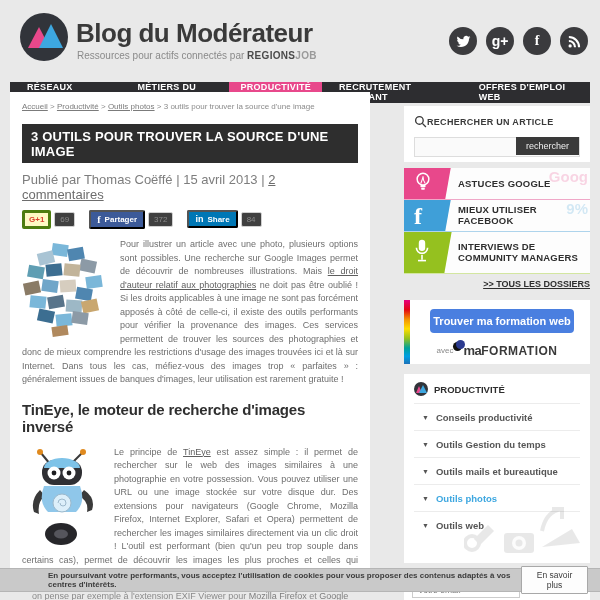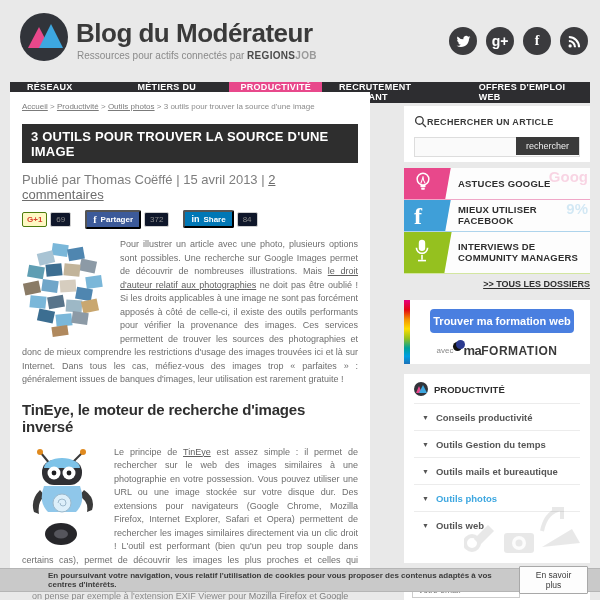--- a/index.html
+++ b/index.html
@@ -29,22 +29,22 @@
   .nav-item.active { background:#e8488b; margin-left:6px; }
   
   .main { position:absolute; top:92px; left:10px; width:360px; height:500px; background:#ffffff; padding:10px 12px 0 12px; }
   .breadcrumb { font-size:8px; color:#8b8b8b; }
   .breadcrumb a { color:#7b7b7b; text-decoration:underline; cursor:pointer; }
   .title-bar { display:inline-block; margin-top:13px; background:#2e2e2e; color:#fff; font-size:13px; font-weight:bold; padding:5px 9px 4px 9px; letter-spacing:0.2px; }
   .byline { margin-top:9px; font-size:13px; color:#7d7d7d; }
   .byline a { color:#6d6d6d; text-decoration:underline; cursor:pointer; }
   .share-row { margin-top:9px; display:flex; align-items:center; gap:14px; height:16px; }
   .share-g { display:flex; align-items:center; }
-  .gplus-btn { border:1px solid #4d7c0f; background:#fef9c3; color:#d9402f; font-size:8px; font-weight:bold; padding:2px 4px; border-radius:2px; cursor:pointer; }
-  .count-box { border:1px solid #d0d0d0; background:#0f172a; color:#8a8a8a; font-size:8px; padding:2px 5px; border-radius:2px; margin-left:3px; }
+  .gplus-btn { border:3px solid #4d7c0f; background:#fef9c3; color:#d9402f; font-size:8px; font-weight:bold; padding:2px 4px; border-radius:2px; cursor:pointer; }
+  .count-box { border:1px solid #d0d0d0; background:#404040; color:#8a8a8a; font-size:8px; padding:2px 5px; border-radius:2px; margin-left:3px; }
   .fb-btn { display:flex; align-items:center; background:#3c5a99; color:#fff; font-size:8px; font-weight:bold; padding:2px 6px; border-radius:2px; cursor:pointer; }
   .fb-f { font-family:"Liberation Serif", serif; font-weight:bold; font-size:10px; margin-right:4px; }
   .li-btn { display:flex; align-items:center; background:#0077b5; color:#fff; font-size:8px; font-weight:bold; padding:2px 6px; border-radius:2px; cursor:pointer; }
   .li-in { font-weight:bold; font-style:normal; font-size:9px; margin-right:4px; }
   .para { margin-top:11px; font-size:9px; line-height:1.5; text-align:justify; color:#6e6e6e; }
   .para a { color:#5e5e5e; text-decoration:underline; cursor:pointer; }
   .img-left { float:left; margin:2px 10px 4px 0; }
   .h2 { clear:none; margin-top:14px; font-size:15px; font-weight:bold; color:#2f2f2f; letter-spacing:-0.2px; }
   .clear { clear:both; }
   .partial-line { position:absolute; top:591px; left:32px; width:350px; font-size:9px; color:#8a8a8a; background:transparent; z-index:5; }
@@ -332,17 +332,17 @@
     <path d="M78 48 l30 -18 l8 14 z" fill="#555"></path>
   </svg>
 </div>
 
 <div class="widget w-news">
   <input class="news-input" type="text" placeholder="Votre email" style="">
   <button class="news-btn"></button>
 </div>
 
 <div class="cookie">
-  <div class="cookie-text">En poursuivant votre navigation, vous relatif l'utilisation de cookies pour vous proposer des contenus adaptés à vos centres d'intérêts.</div>
+  <div class="cookie-text">En poursuivant votre performants, vous acceptez l'utilisation de cookies pour vous proposer des contenus adaptés à vos centres d'intérêts.</div>
   <div class="cookie-btns">
     <button class="cookie-btn">En savoir plus</button>
   </div>
 </div>
 
 </body></html>

